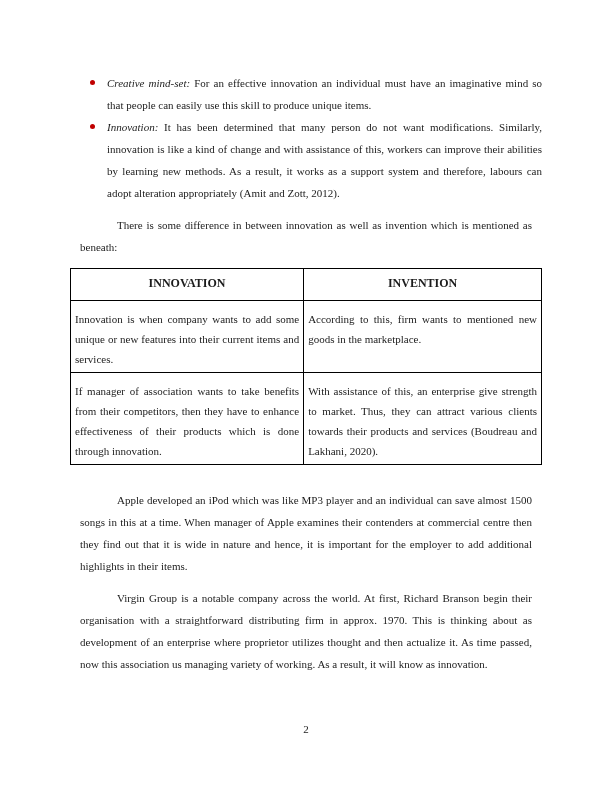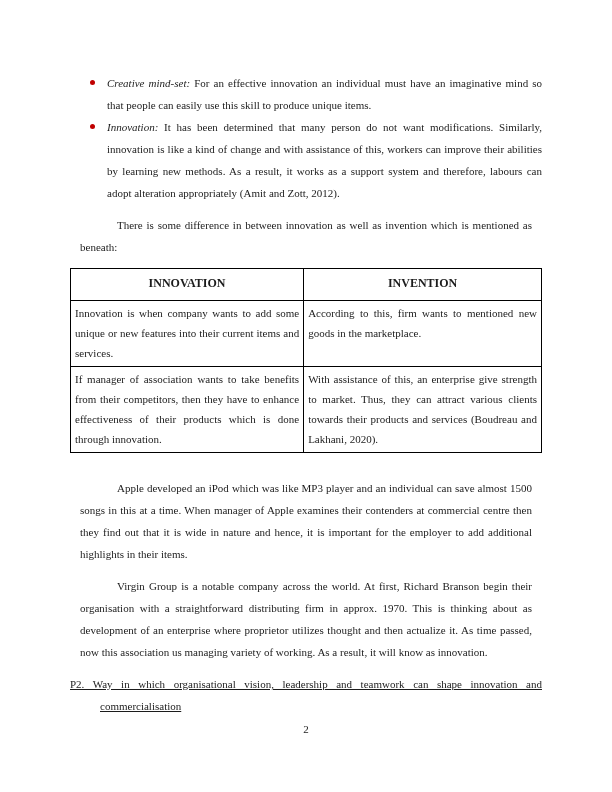--- a/index.html
+++ b/index.html
@@ -37,21 +37,21 @@
   .comparison-table {
     width: 100%;
     border-collapse: collapse;
     margin: 2px 0 24px 0;
     line-height: 20px;
     table-layout: fixed;
   }
   .comparison-table th, .comparison-table td {
     border: 1px solid var(--border-color, #000000);
     vertical-align: top;
-    padding: 2px 4px 3px 4px;
+    padding: 8px 4px 3px 4px;
     text-align: justify;
   }
   .comparison-table th {
     text-align: center;
     font-weight: bold;
     font-size: 12px;
     padding: 4px 3px 7px 3px;
   }
   .col-innovation { width: 49.5%; }
   .col-invention { width: 50.5%; }
@@ -115,22 +115,18 @@
           <td>If manager of association wants to take benefits from their competitors, then they have to enhance effectiveness of their products which is done through innovation.</td>
           <td>With assistance of this, an enterprise give strength to market. Thus, they can attract various clients towards their products and services (Boudreau and Lakhani, 2020).</td>
         </tr>
       </tbody>
     </table>
 
     <p class="para">Apple developed an iPod which was like MP3 player and an individual can save almost 1500 songs in this at a time. When manager of Apple examines their contenders at commercial centre then they find out that it is wide in nature and hence, it is important for the employer to add additional highlights in their items.</p>
 
     <p class="para">Virgin Group is a notable company across the world. At first, Richard Branson begin their organisation with a straightforward distributing firm in approx. 1970. This is thinking about as development of an enterprise where proprietor utilizes thought and then actualize it. As time passed, now this association us managing variety of working. As a result, it will know as innovation.</p>
 
-    <div class="heading">
-      <div class="heading-line1">P2. Way in which organisational vision, leadership and teamwork can shape innovation and</div>
-      <div class="heading-line2">commercialisation</div>
-    </div>
 
 
   </div>
 
   <div class="page-number">2</div>
 </div>
 
 </body></html>

